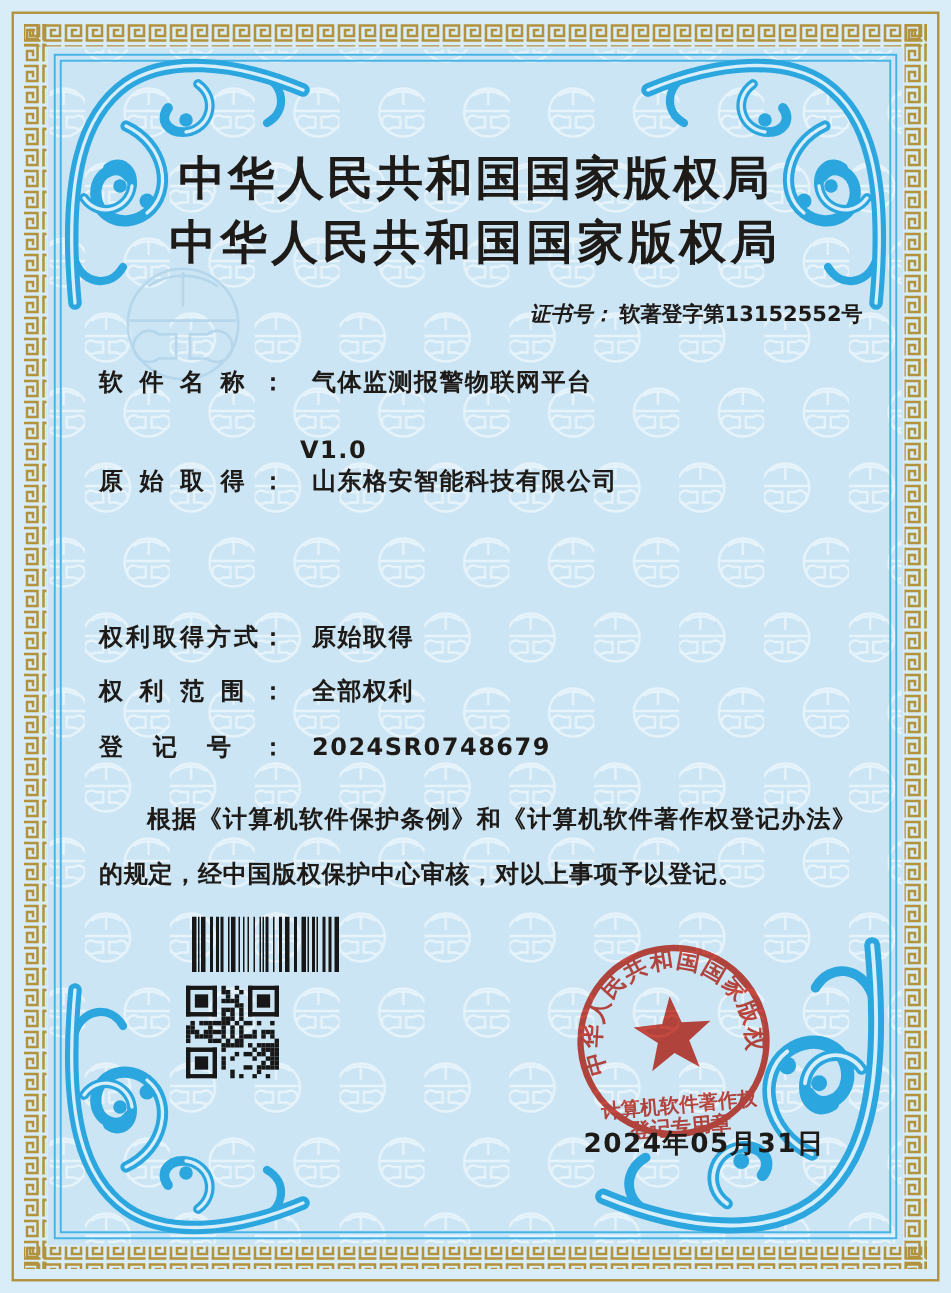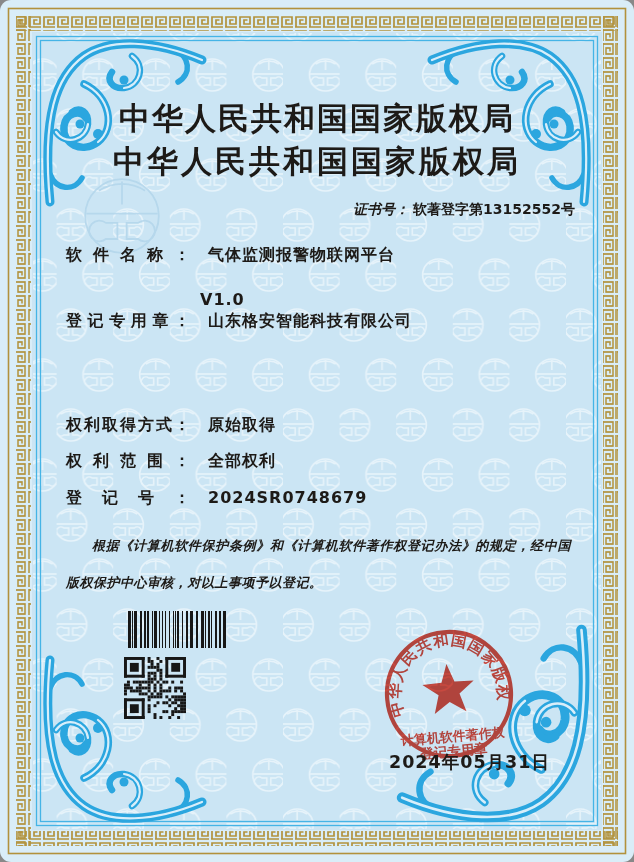--- a/index.html
+++ b/index.html
@@ -1,21 +1,20 @@
 <!DOCTYPE html>
 <html style="--accent_blue: #2ba6df; --gold: #b2923c; --seal_red: #da382b; --ink: #1d1a17; --bg_outer: #d9edf8; --bg_inner: #cbe5f4; --watermark: #eef7fc;"><head>
 <meta charset="utf-8">
 <style>
   html,body{margin:0;padding:0;background:#888;}
   .page{
     position:relative;width:634px;height:862px;overflow:hidden;
     background:var(--bg_outer,#d9edf8);
     font-family:"DejaVu Sans","Liberation Sans",sans-serif;
     color:var(--ink,#1d1a17);
-    border-radius:11px;
   }
   .deco{position:absolute;left:0;top:0;}
   .gold-line{stroke:var(--gold,#b2923c);fill:none;}
   .blue-line{stroke:#45b4e6;fill:none;stroke-width:1.3;}
   .inner-bg{fill:var(--bg_inner,#cbe5f4);}
   .wm{stroke:var(--watermark,#eef7fc);stroke-width:1.6;opacity:.8;}
   .wm-accent{stroke:#b4d6eb;stroke-width:1.8;opacity:.9;}
   .fl-main{fill:none;stroke:var(--accent_blue,#2ba6df);stroke-linecap:round;}
   .fl-light{fill:none;stroke:#d8eefa;stroke-width:2.2;stroke-linecap:round;}
   .fl-fill{fill:var(--accent_blue,#2ba6df);}
@@ -25,22 +24,22 @@
   .title1{top:98px;font-size:31px;letter-spacing:2px;}
   .title2{top:141px;font-size:31px;letter-spacing:3px;}
   .certno{position:absolute;top:201px;right:59px;font-size:14px;font-weight:bold;}
   .certno .lab{margin-right:4px;font-style:italic;}
 
   .field{position:absolute;left:66px;display:flex;font-weight:bold;font-size:16px;}
   .flabel{display:inline-block;width:124px;text-align:justify;text-align-last:justify;}
   .fvalue{margin-left:18px;letter-spacing:1px;white-space:nowrap;}
   .fversion{position:absolute;left:200px;top:266px;font-weight:bold;font-size:16px;letter-spacing:1px;margin-top:24px;}
 
-  .statement{position:absolute;left:66px;top:527px;width:505px;font-size:13px;font-weight:bold;
-    line-height:37px;text-indent:2em;letter-spacing:.5px;text-align:justify;font-style:italic;}
+  .statement{position:absolute;left:66px;top:527px;width:505px;font-size:16px;font-weight:bold;
+    line-height:37px;text-indent:2em;letter-spacing:.5px;text-align:justify;}
 
   .barcode{position:absolute;left:128px;top:611px;}
   .qrcode{position:absolute;left:124px;top:657px;}
 
   .seal{position:absolute;left:369px;top:614px;mix-blend-mode:multiply;opacity:.9;}
   .seal-ring{fill:none;stroke:var(--seal_red,#da382b);stroke-width:4.2;}
   .seal-star{fill:var(--seal_red,#da382b);}
   .seal-text{fill:var(--seal_red,#da382b);font-weight:bold;font-family:"DejaVu Serif","Liberation Serif",serif;}
   .seal-arc{font-size:15.5px;}
   .seal-l1{font-size:13px;}
@@ -120,21 +119,21 @@
     <span class="lab">证书号：</span><span>软著登字第13152552号</span>
   </div>
 
   <div class="field" style="top:245px">
     <span class="flabel">软件名称：</span>
     <span class="fvalue">气体监测报警物联网平台</span>
   </div>
   <div class="fversion">V1.0</div>
 
   <div class="field" style="top:311px">
-    <span class="flabel">登记专用章：</span>
+    <span class="flabel">原始取得：</span>
     <span class="fvalue">山东格安智能科技有限公司</span>
   </div>
 
   <div class="field" style="top:415px">
     <span class="flabel">权利取得方式：</span>
     <span class="fvalue">原始取得</span>
   </div>
 
   <div class="field" style="top:451px">
     <span class="flabel">权利范围：</span>

